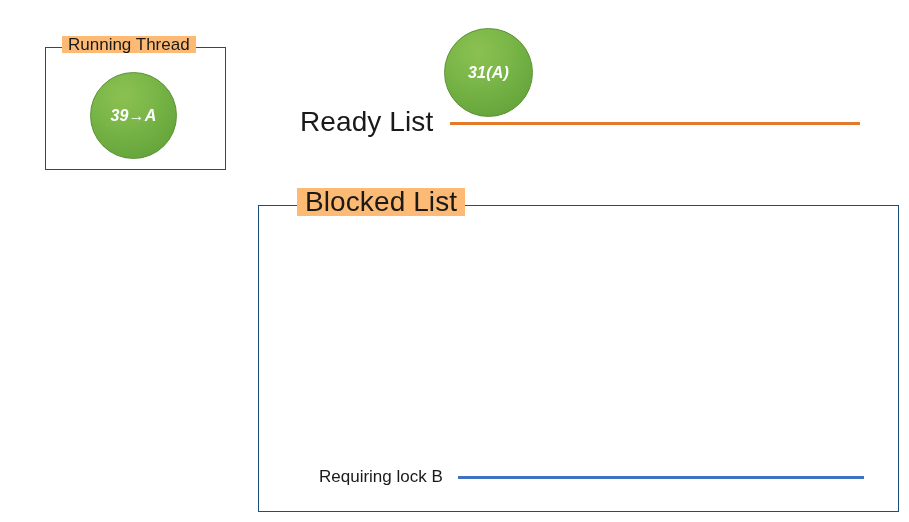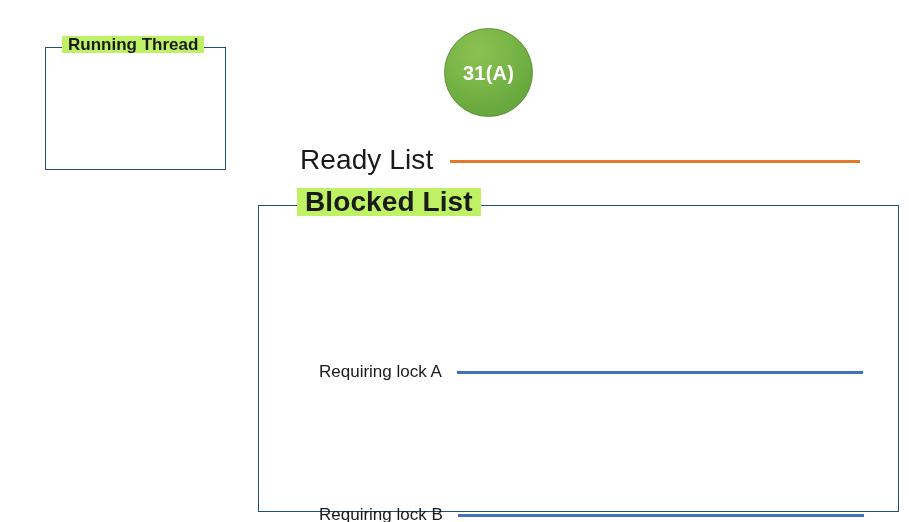--- a/index.html
+++ b/index.html
@@ -41,25 +41,24 @@
   #blocked-list-box {
     left: 258px;
     top: 205px;
     width: 641px;
     height: 307px;
   }
 
   
   .group-label {
     position: absolute;
-    background: #bef264;
+    background: #fdba74;
     color: #1a1a1a;
     white-space: nowrap;
     line-height: 1;
-    font-weight: bold;
   }
 
   #running-thread-label {
     left: 62px;
     top: 36px;
     font-size: 17px;
     padding: 0 6px;
   }
 
   #blocked-list-label {
@@ -79,25 +78,26 @@
     border: 1px solid #5C9133;
     box-sizing: border-box;
     display: flex;
     align-items: center;
     justify-content: center;
   }
 
   .thread-circle .thread-label {
     color: #ffffff;
     font-weight: bold;
-    font-size: 20px;
+    font-size: 16px;
     letter-spacing: 0.2px;
     line-height: 1;
     text-align: center;
     user-select: none;
+    font-style: italic;
   }
 
   #circle-running {
     left: 90px;
     top: 72px;
     width: 87px;
     height: 87px;
   }
 
   #circle-ready {
@@ -105,21 +105,20 @@
     top: 28px;
     width: 89px;
     height: 89px;
   }
 
   
   .list-row {
     position: absolute;
     display: flex;
     align-items: center;
-    margin-top: 38px;
   }
 
   .row-label {
     color: #1a1a1a;
     white-space: nowrap;
     line-height: 1;
   }
 
   .row-line {
     display: block;
@@ -165,37 +164,36 @@
 </style>
 </head>
 <body>
 
 <div class="canvas">
 
   <div class="groupbox" id="running-thread-box"></div>
 
   <div class="group-label" id="running-thread-label">Running Thread</div>
 
+  <div class="thread-circle" id="circle-running">
+    <span class="thread-label">39→A</span>
+  </div>
 
   <div class="thread-circle" id="circle-ready">
     <span class="thread-label">31(A)</span>
   </div>
 
   <div class="list-row" id="ready-list-row">
     <span class="row-label" id="ready-list-label">Ready List</span>
     <span class="row-line" id="ready-list-line"></span>
   </div>
 
   <div class="groupbox" id="blocked-list-box"></div>
 
   <div class="group-label" id="blocked-list-label">Blocked List</div>
 
-  <div class="list-row blocked-row" id="blocked-row-a">
-    <span class="row-label">Requiring lock A</span>
-    <span class="row-line"></span>
-  </div>
 
   <div class="list-row blocked-row" id="blocked-row-b">
     <span class="row-label">Requiring lock B</span>
     <span class="row-line"></span>
   </div>
 
 </div>
 
 </body></html>

